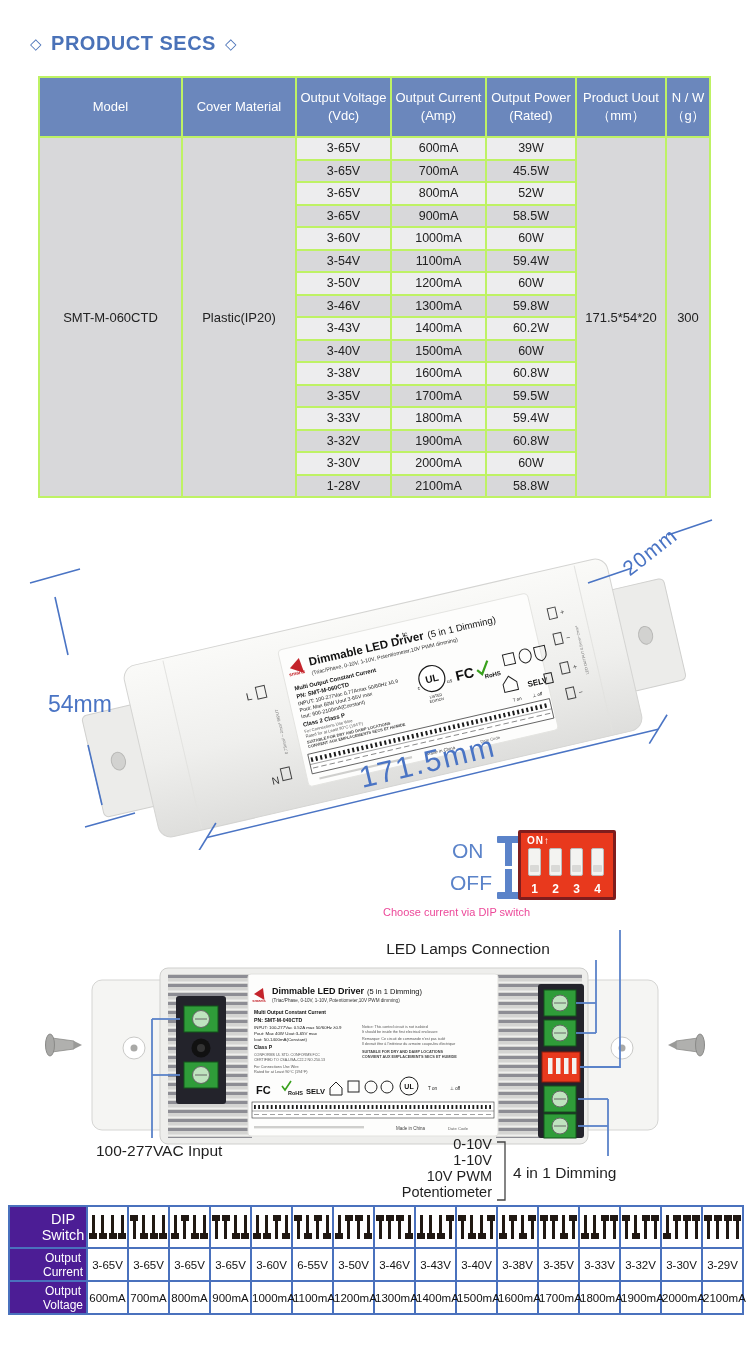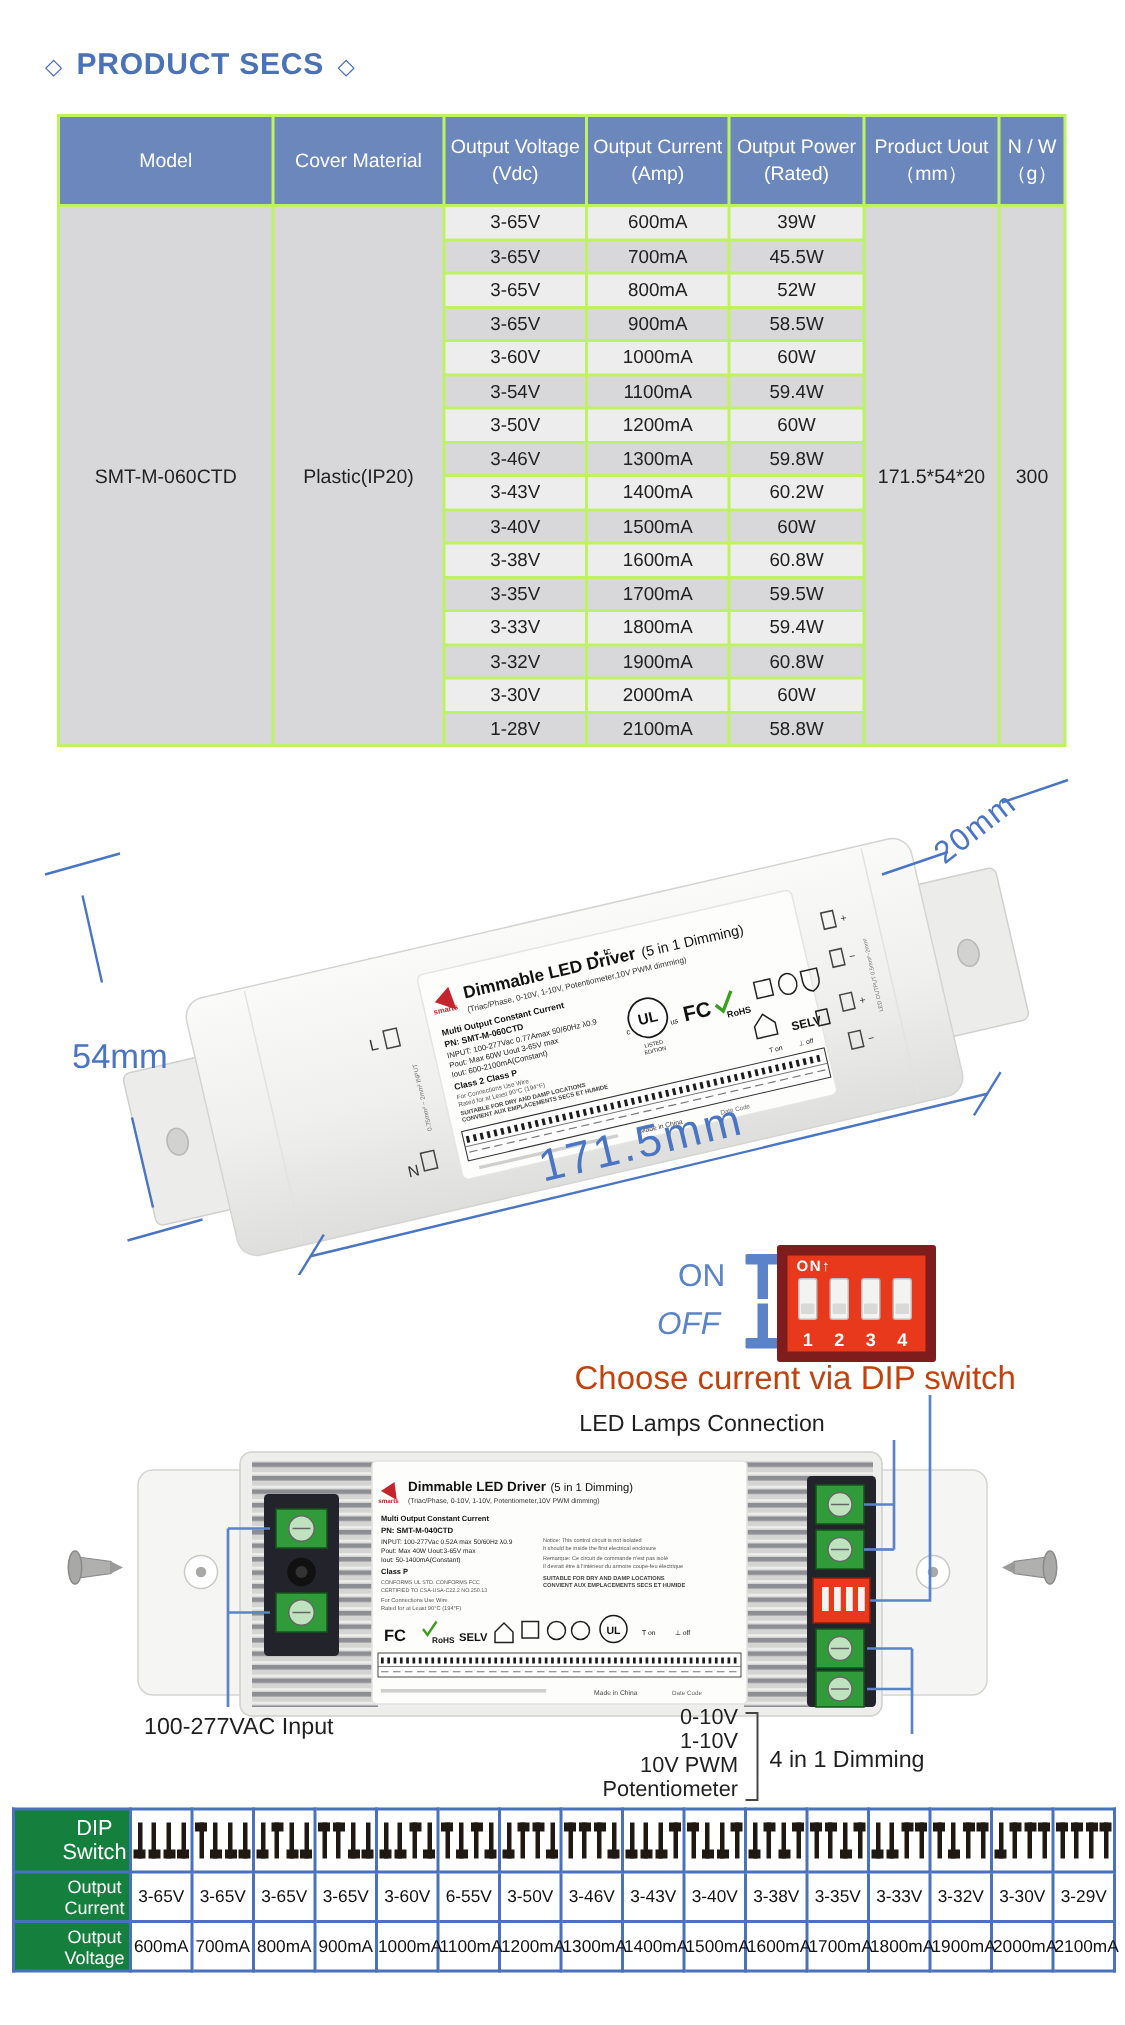--- a/index.html
+++ b/index.html
@@ -15,42 +15,42 @@
   .spec-table th{background:#6b87bc;color:#fff;font-weight:400;font-size:13px;line-height:1.4;
                  height:58px;padding:0 2px;text-align:center;vertical-align:middle;}
   .spec-table td{font-size:12.5px;color:#222;text-align:center;vertical-align:middle;
                  height:20.5px;padding:0;}
   .spec-table tr.light td.val{background:#ededee;}
   .spec-table tr.dark  td.val{background:#d8d8da;}
   .spec-table td.merged{background:#d8d8da;font-size:13px;}
   
   .lg-on,.lg-off{position:absolute;color:#5b83c9;font-size:21px;font-weight:500;}
   .lg-on{left:452px;top:839px;}
-  .lg-off{left:438px;top:871px;font-style:italic;}
+  .lg-off{left:450px;top:871px;}
   .t-glyph{position:absolute;width:23px;height:31px;}
   .t-glyph .bar{position:absolute;left:0;width:23px;height:7px;background:#5b83c9;border-radius:1px;}
   .t-glyph .stem{position:absolute;left:8px;width:7px;height:25px;background:#5b83c9;}
   .t-glyph.up{left:497px;top:836px;}  .t-glyph.up .bar{top:0}  .t-glyph.up .stem{top:5px}
   .t-glyph.down{left:497px;top:868px;}.t-glyph.down .bar{bottom:0}.t-glyph.down .stem{bottom:5px}
   .dip-box{position:absolute;left:518px;top:830px;width:92px;height:64px;background:#e8391d;
-           border:7px solid #7f1d1d;border-radius:2px;}
+           border:3px solid #7f1d1d;border-radius:2px;}
   .dip-box .onlab{position:absolute;left:6px;top:2px;color:#fff;font-size:10px;font-weight:bold;letter-spacing:1px;}
   .dip-box .sliders{position:absolute;left:7px;top:15px;display:flex;gap:8px;}
   .dip-box .slider{width:11px;height:26px;background:#f3f3f1;border:1px solid #bdbdbd;border-radius:2px;position:relative;}
   .dip-box .slider i{position:absolute;left:1px;right:1px;bottom:3px;height:7px;background:#d9d9d7;border-radius:1px;}
   .dip-box .nums{position:absolute;left:7px;bottom:1px;display:flex;gap:8px;color:#fff;
                  font-size:12px;font-weight:bold;}
   .dip-box .nums span{width:13px;text-align:center;}
-  .dip-caption{position:absolute;left:383px;top:906px;font-size:22px;color:#c2410c;text-align:center;}
+  .dip-caption{position:absolute;left:383px;top:906px;font-size:11px;color:#ec4899;text-align:center;}
   
   .photo{position:absolute;left:0;}
   
   .dip-table{position:absolute;left:8px;top:1205px;border-collapse:collapse;table-layout:fixed;width:734px;}
   .dip-table th,.dip-table td{border:2px solid #4a71bd;padding:0;text-align:center;vertical-align:middle;}
-  .dip-table th.lbl{background:#15803d;color:#fff;font-weight:400;font-size:12px;padding-left:30px;}
+  .dip-table th.lbl{background:#4c1d95;color:#fff;font-weight:400;font-size:12px;padding-left:30px;}
   .dip-table th.lbl-big{font-size:14.5px;}
   .dip-table td{background:#fff;color:#111;font-size:11.5px;}
   .dip-table tr.r1{height:42px;} .dip-table tr.r2{height:33px;} .dip-table tr.r3{height:33px;}
   .pat{display:flex;justify-content:center;align-items:center;height:100%;}
   .sw{position:relative;display:inline-block;width:8px;height:24px;margin:0 1px;}
   .sw .stem{position:absolute;left:2.5px;width:3px;top:0;bottom:0;background:#201812;}
   .sw .bar{position:absolute;left:0;width:8px;height:6px;background:#201812;}
   .sw.up .bar{top:0;} .sw.down .bar{bottom:0;}
   text{font-family:"Liberation Sans","DejaVu Sans",sans-serif;}
 </style>

